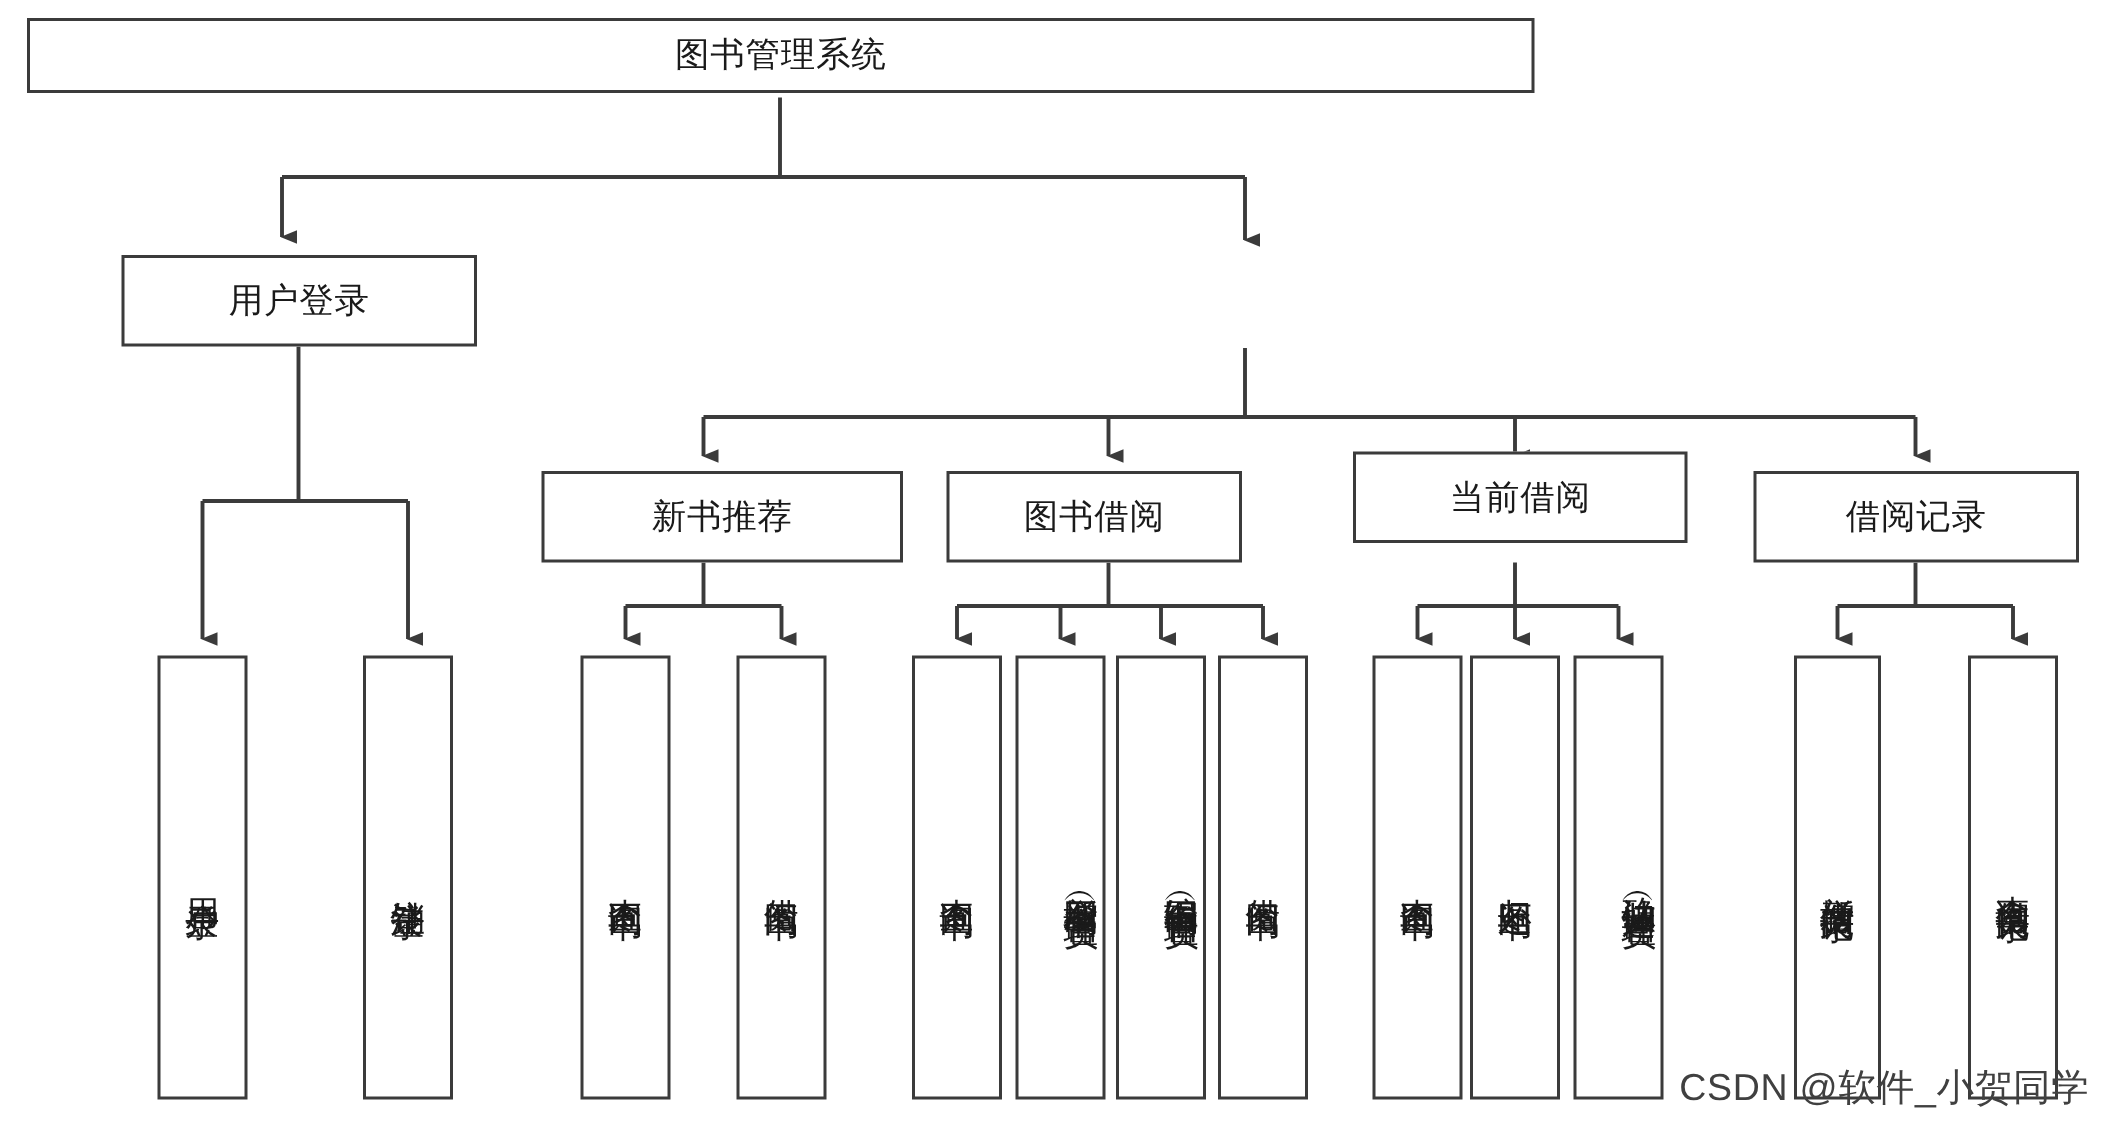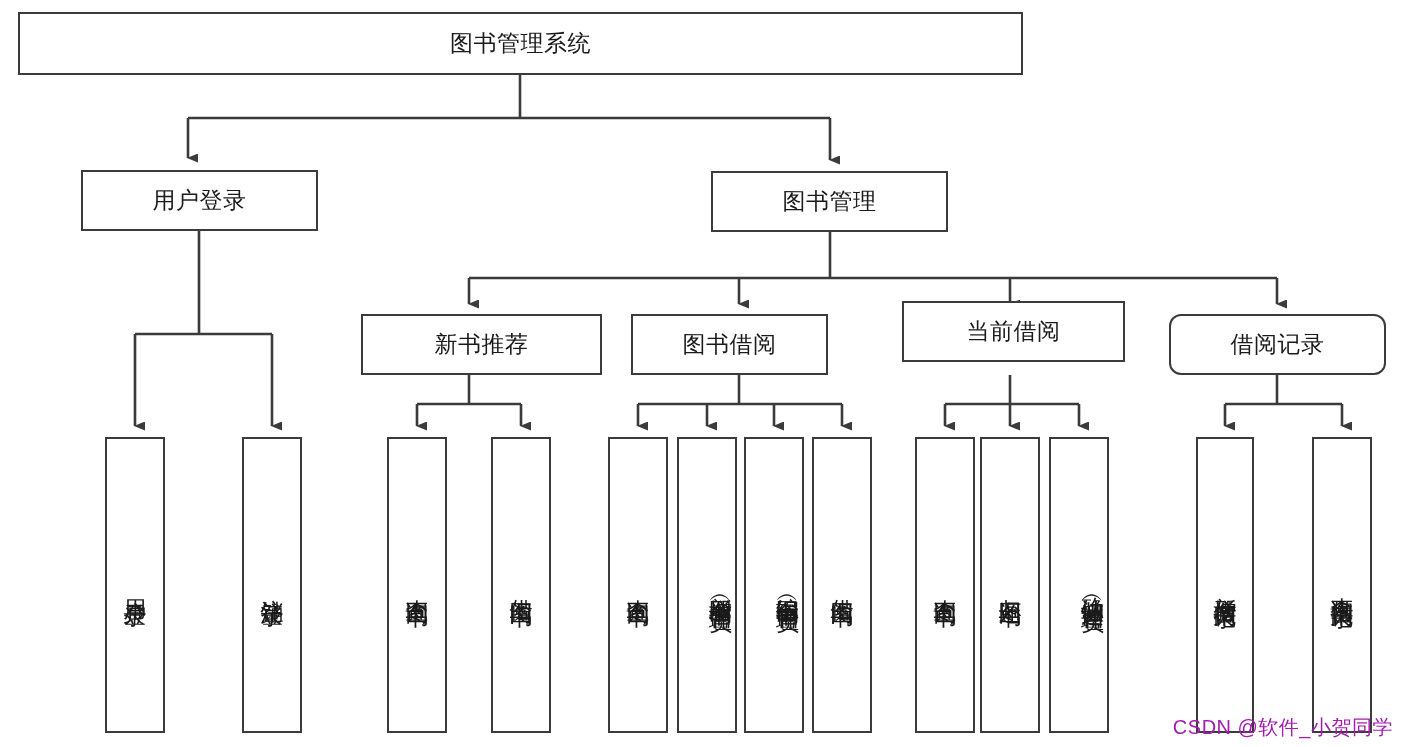--- a/index.html
+++ b/index.html
@@ -55,22 +55,22 @@
     align-items: flex-start;
   }
   .node-v.centered {
     align-items: center;
     padding-top: 0;
   }
   .watermark {
     position: absolute;
     right: 12px;
     bottom: 6px;
-    font-size: 20px;
-    color: #a21caf;
+    font-size: 25px;
+    color: #404040;
     white-space: nowrap;
     z-index: 3;
     letter-spacing: 0.5px;
   }
 </style>
 </head>
 <body>
 
 <div id="diagram-root">
 
@@ -117,29 +117,28 @@
       <line x1="1010" y1="404" x2="1010" y2="426" marker-end="url(#arrowhead)"></line>
       <line x1="1079" y1="404" x2="1079" y2="426" marker-end="url(#arrowhead)"></line>
 
       <line x1="1277" y1="375" x2="1277" y2="404"></line>
       <line x1="1225" y1="404" x2="1342" y2="404"></line>
       <line x1="1225" y1="404" x2="1225" y2="426" marker-end="url(#arrowhead)"></line>
       <line x1="1342" y1="404" x2="1342" y2="426" marker-end="url(#arrowhead)"></line>
     </g>
   </svg>
 
-  <div class="node node-h" style="left:18px; top:12px; width:1005px; height:63px;">图书管理系统</div>
+  <div class="node node-h" style="left:18px; top:12px; width:1005px; height:50px;">图书管理系统</div>
 
   <div class="node node-h" style="left:81px; top:170px; width:237px; height:61px;">用户登录</div>
-  <div class="node node-h" style="left:711px; top:171px; width:237px; height:61px;">图书管理</div>
 
   <div class="node node-h" style="left:361px; top:314px; width:241px; height:61px;">新书推荐</div>
   <div class="node node-h" style="left:631px; top:314px; width:197px; height:61px;">图书借阅</div>
   <div class="node node-h" style="left:902px; top:301px; width:223px; height:61px;">当前借阅</div>
-  <div class="node node-h" style="left:1169px; top:314px; width:217px; height:61px;border-radius:12px;">借阅记录</div>
+  <div class="node node-h" style="left:1169px; top:314px; width:217px; height:61px;">借阅记录</div>
 
   <div class="node node-v centered" style="left:105px; top:437px; width:60px; height:296px;">用户登录</div>
   <div class="node node-v centered" style="left:242px; top:437px; width:60px; height:296px;">注销登录</div>
 
   <div class="node node-v centered" style="left:387px; top:437px; width:60px; height:296px;">查询图书</div>
   <div class="node node-v centered" style="left:491px; top:437px; width:60px; height:296px;">借阅图书</div>
 
   <div class="node node-v centered" style="left:608px; top:437px; width:60px; height:296px;">查询图书</div>
   <div class="node node-v start-top" style="left:677px; top:437px; width:60px; height:296px;">新增图书（管理员）</div>
   <div class="node node-v start-top" style="left:744px; top:437px; width:60px; height:296px;">编辑图书（管理员）</div>

